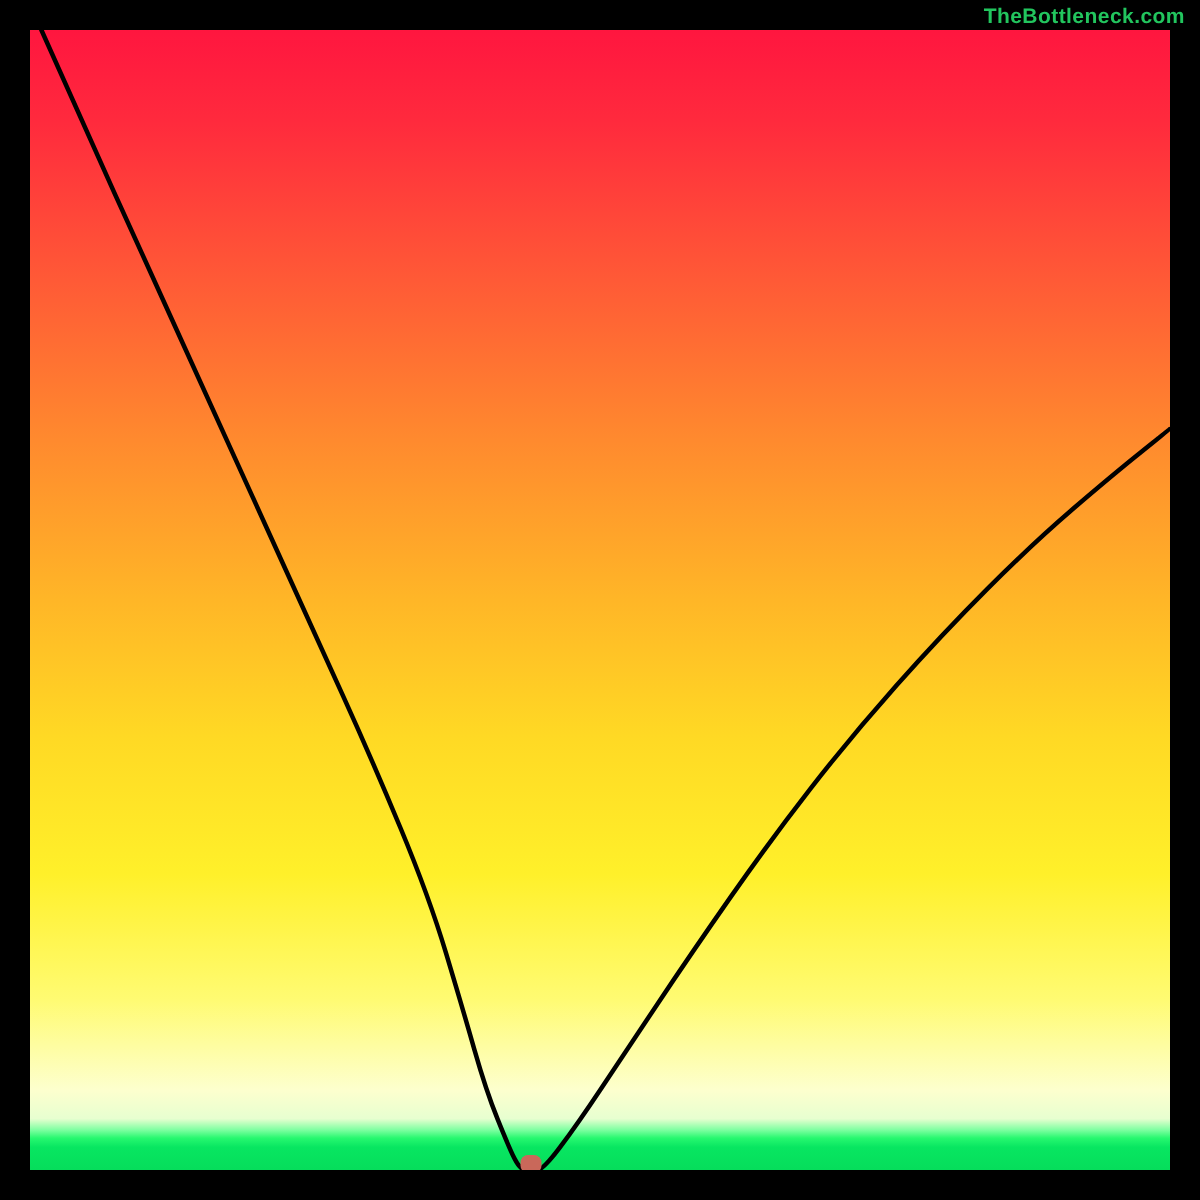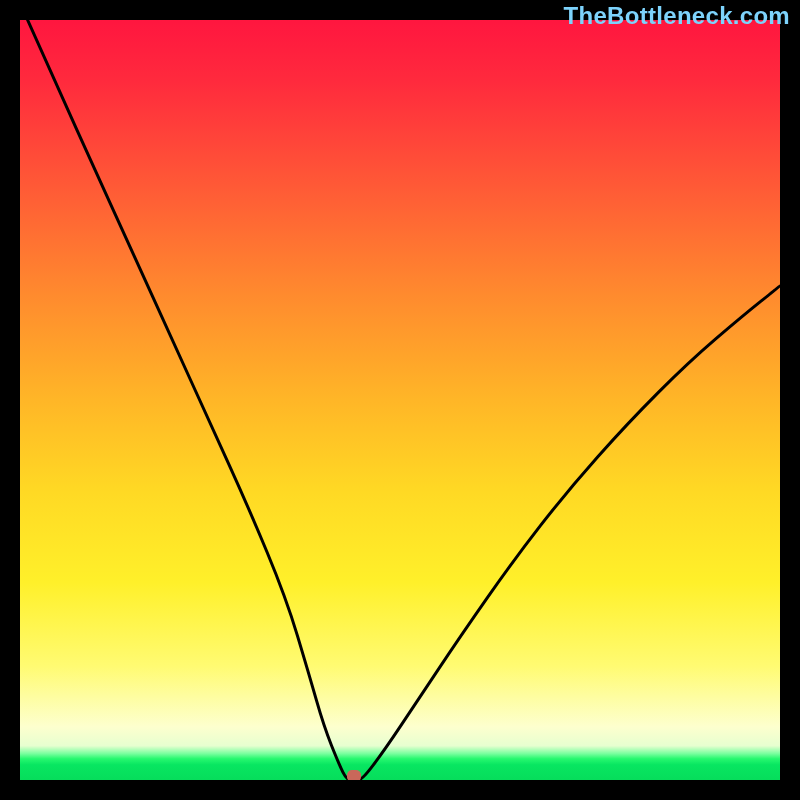--- a/index.html
+++ b/index.html
@@ -14,22 +14,22 @@
   .frame {
     position: relative;
     width: 800px;
     height: 800px;
     background: #000;
   }
   .watermark {
     position: absolute;
     top: 2px;
     right: 10px;
-    color: #7dd3fc;
-    font-size: 24px;
+    color: #22c55e;
+    font-size: 14px;
     font-weight: 600;
     letter-spacing: 0.3px;
     z-index: 3;
   }
   .plot-area {
     position: absolute;
     left: 20px;
     top: 20px;
     width: 760px;
     height: 760px;

